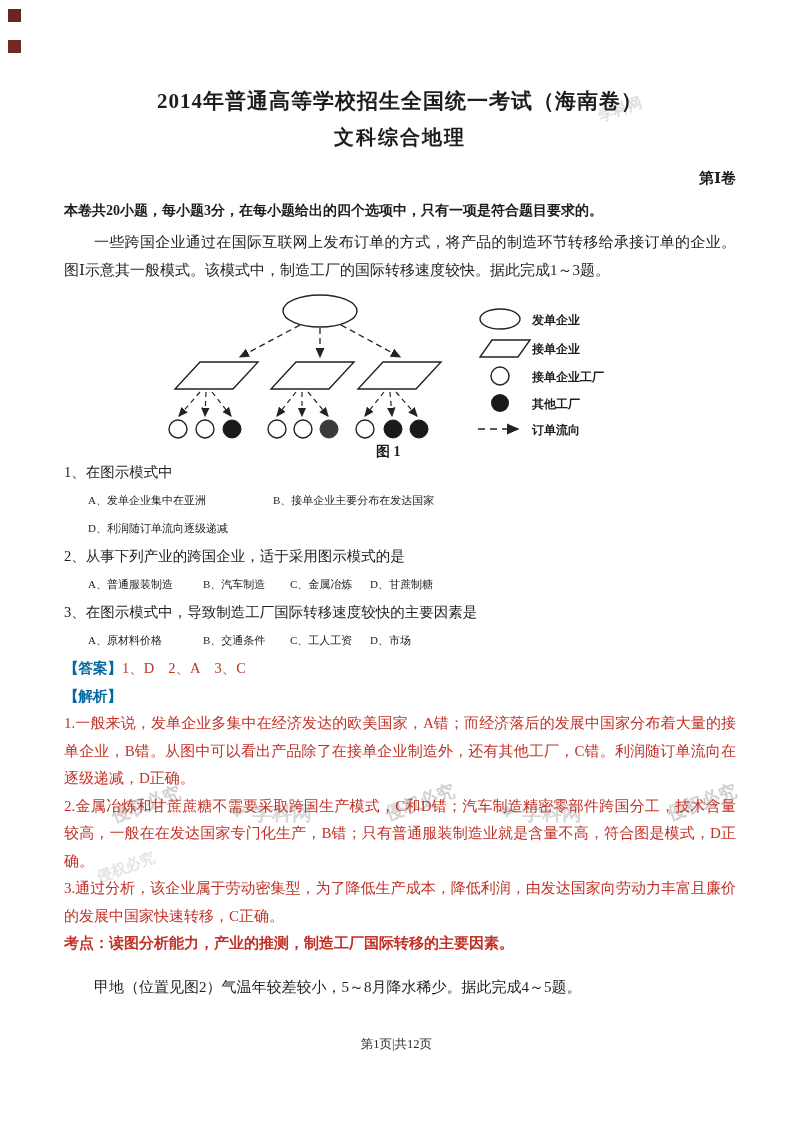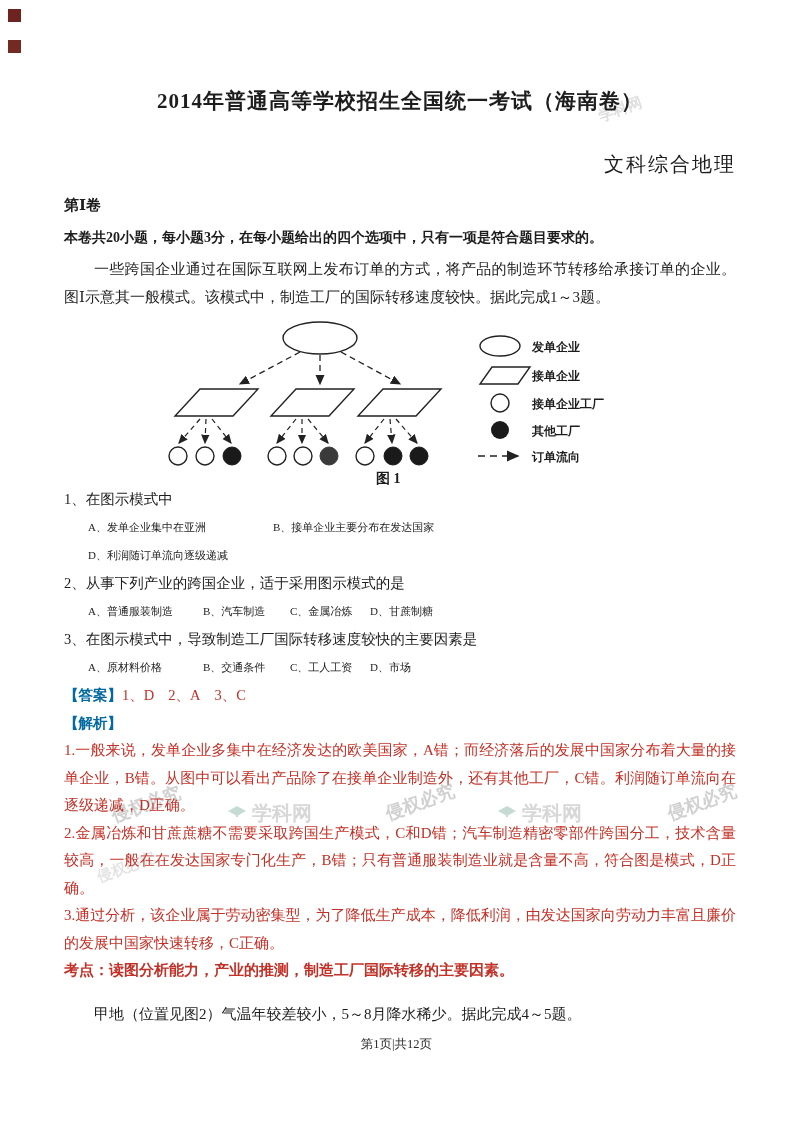--- a/index.html
+++ b/index.html
@@ -6,22 +6,22 @@
   .page{
     position:relative;
     width:793px;height:1122px;
     background:#ffffff;
     overflow:hidden;
     font-family:"Liberation Serif","DejaVu Serif",serif;
     color:#1d1d1d;
   }
   .content{position:absolute;left:64px;right:57px;top:0;}
   .title{margin-top:88px;text-align:center;font-size:21px;font-weight:bold;line-height:27px;letter-spacing:1px;}
-  .subtitle{margin-top:36px;text-align:right;font-size:20px;font-weight:normal;line-height:26px;letter-spacing:2px;}
-  .section-head{margin-top:18px;text-align:left;font-size:15px;font-weight:bold;line-height:20px;}
+  .subtitle{margin-top:9px;text-align:center;font-size:20px;font-weight:bold;line-height:26px;letter-spacing:2px;}
+  .section-head{margin-top:18px;text-align:right;font-size:15px;font-weight:bold;line-height:20px;}
   .instructions{margin:12px 0 0 0;font-size:14px;font-weight:bold;line-height:22px;}
   p{margin:0;}
   .para{font-size:15px;line-height:27.5px;text-align:justify;}
   .indent{text-indent:2em;}
   .intro{margin-top:7px;}
   .figure{position:relative;margin-top:2px;height:172px;}
   .figure svg{position:absolute;left:84px;top:0;}
   svg .lbl{font-family:"Liberation Serif","DejaVu Serif",serif;font-size:12px;font-weight:bold;fill:#1d1d1d;}
   svg .cap{font-family:"Liberation Serif","DejaVu Serif",serif;font-size:14px;font-weight:bold;fill:#1d1d1d;}
   .qline{font-size:14.5px;line-height:28px;}

